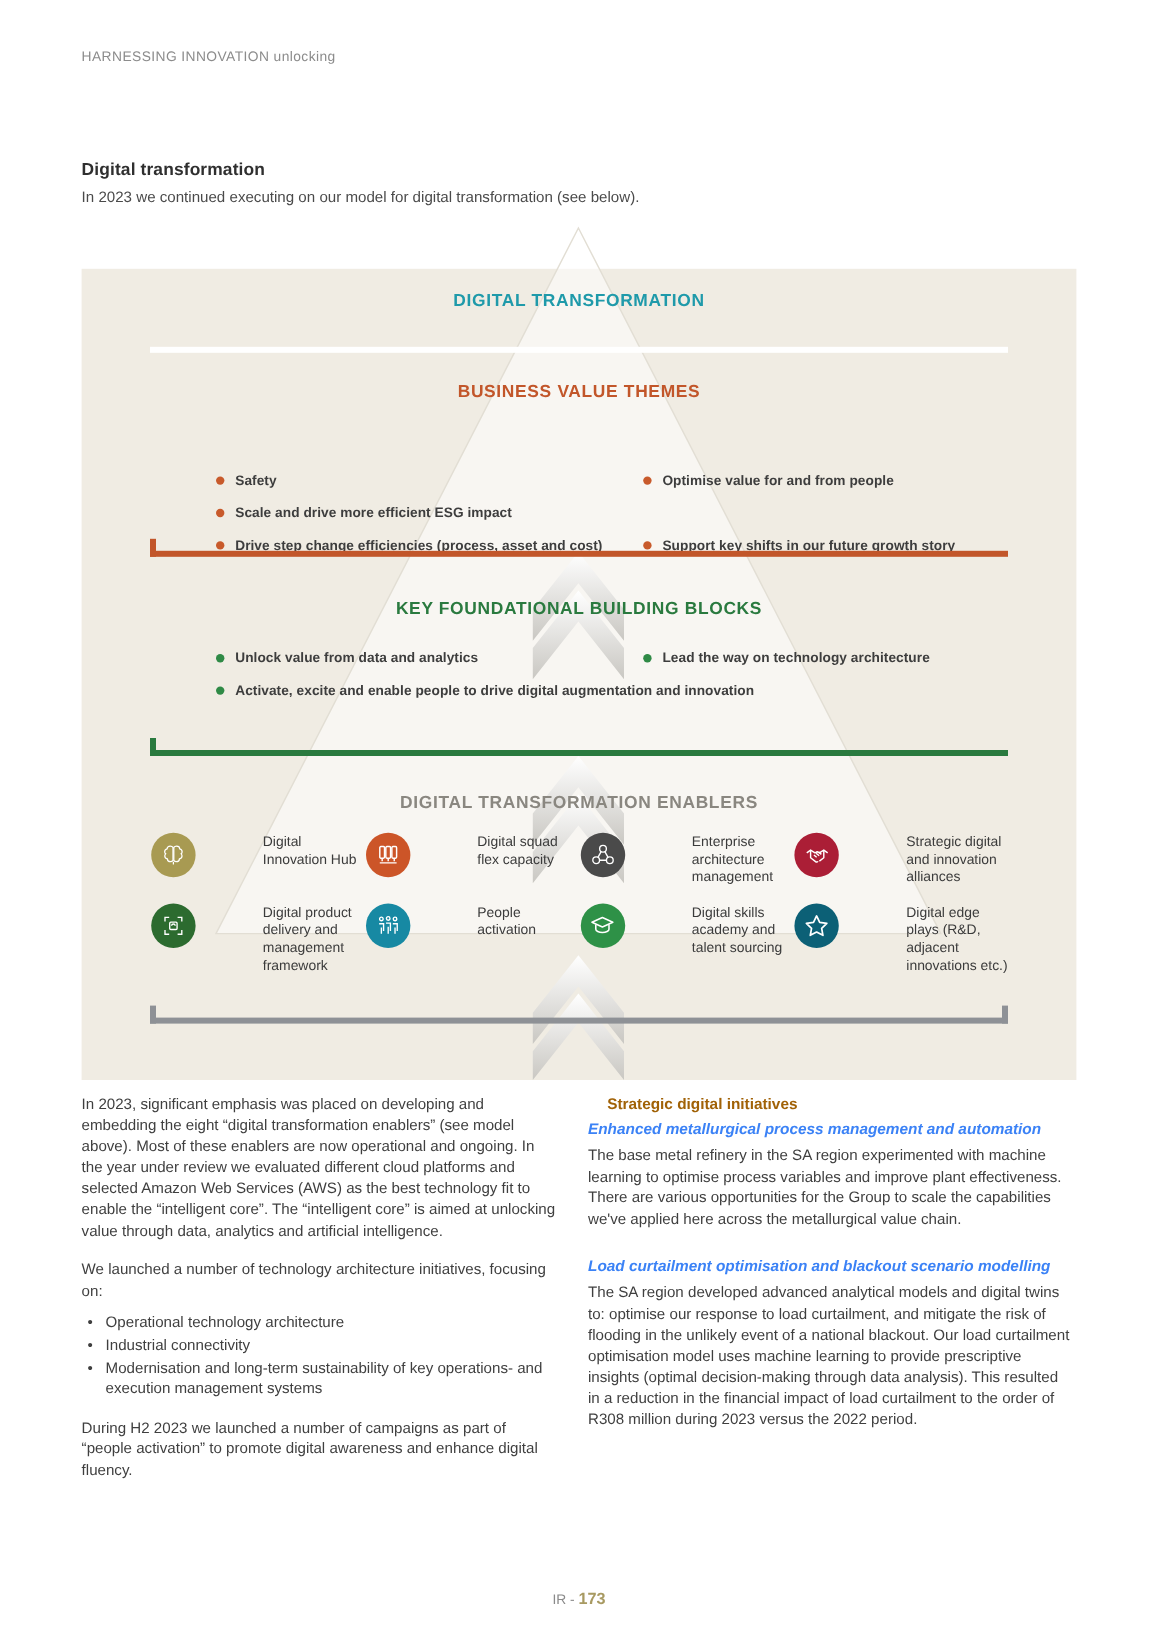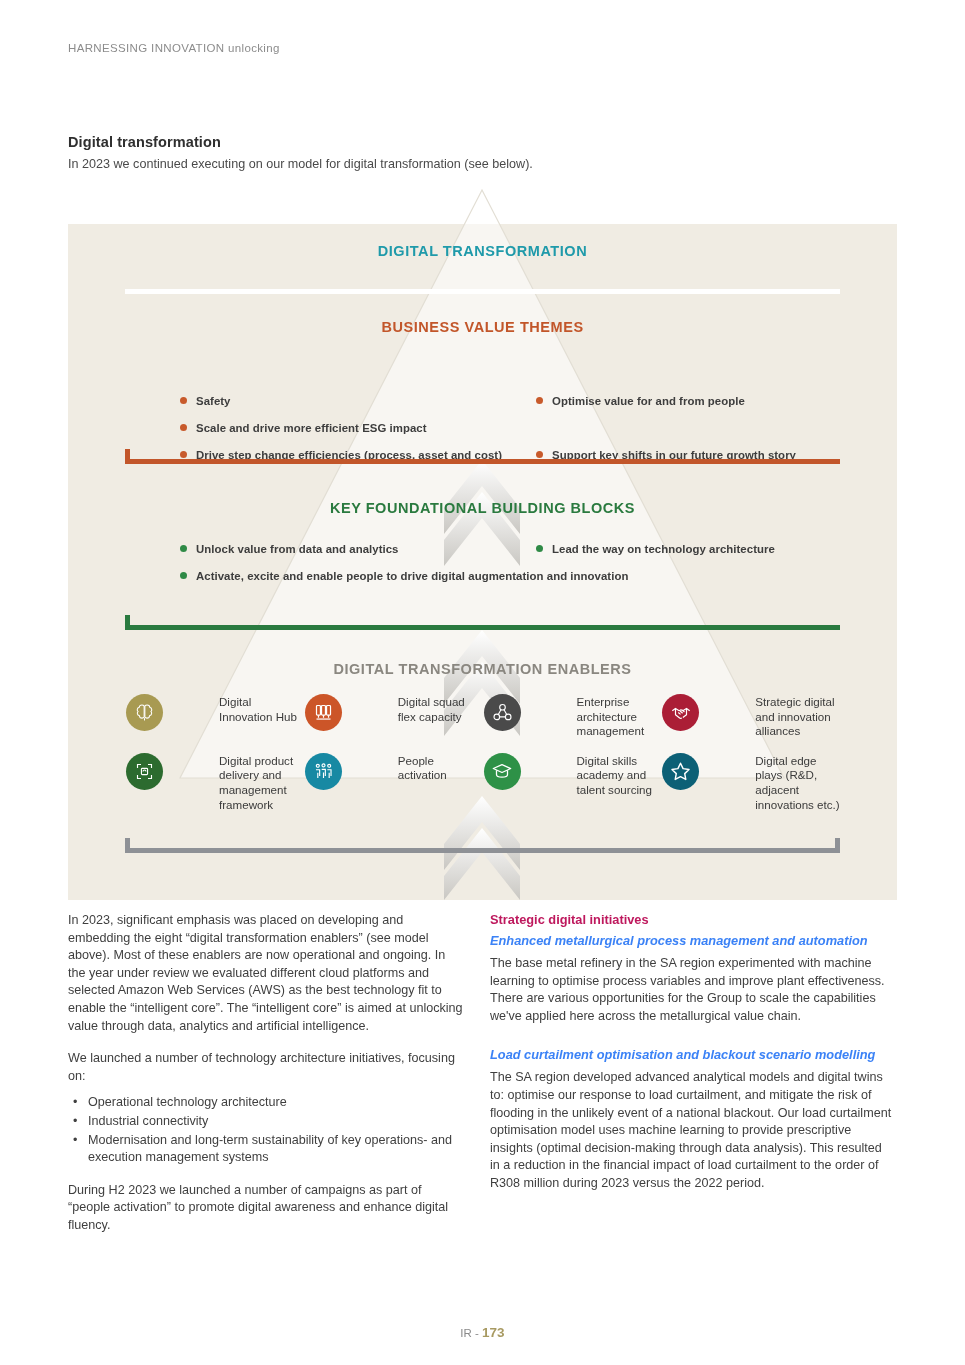--- a/index.html
+++ b/index.html
@@ -203,22 +203,22 @@
   }
   .ul li::before {
     content: "•";
     position: absolute;
     left: 5px;
     top: 0;
   }
   .rt-head {
     font-size: 12.8px;
     font-weight: bold;
-    color: #be185d;
-    margin: 0 0 6px 0;
+    color: #a16207;
+    margin: 0 0 6px 16px;
   }
   .rt-sub {
     font-size: 12.8px;
     font-weight: bold;
     font-style: italic;
     color: #3b82f6;
     margin: 0 0 6px 0;
     line-height: 16px;
   }
   .rt-sub.spaced { margin-top: 22px; }

